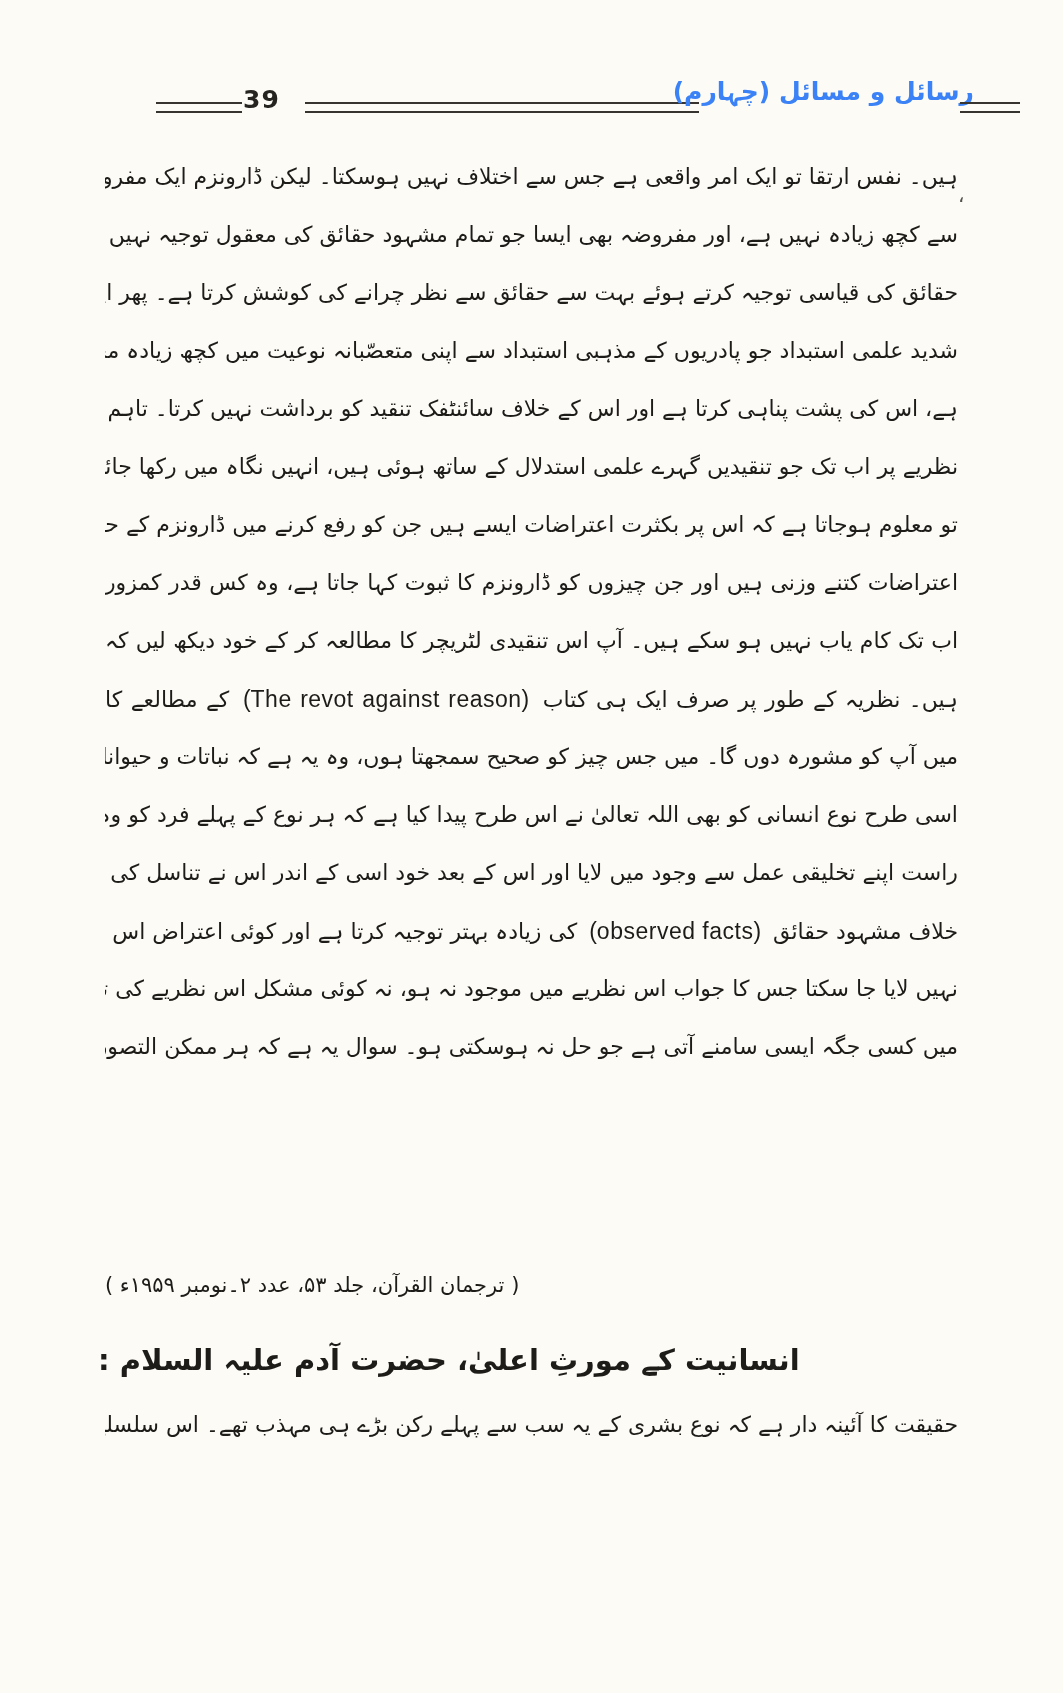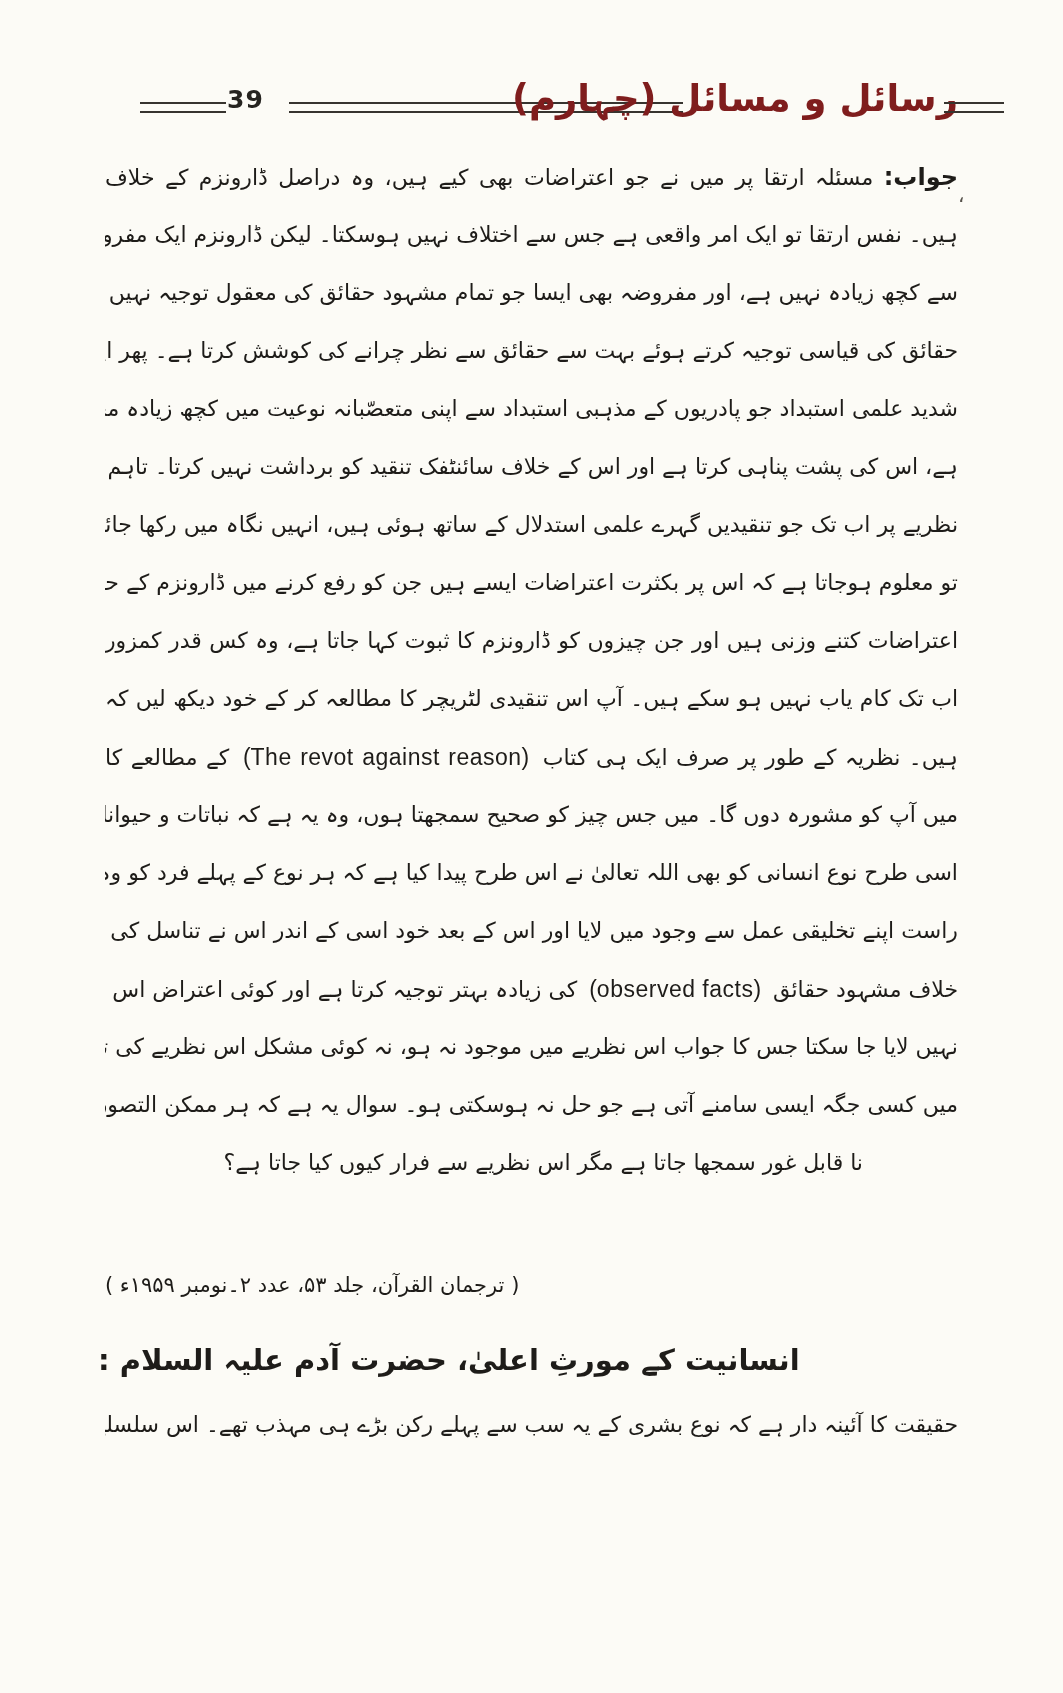--- a/index.html
+++ b/index.html
@@ -10,38 +10,38 @@
   }
   .page{
     position:relative;
     width:1063px;height:1693px;
     background:#fcfbf6;
     color:#1e1c19;
     direction:rtl;
     overflow:hidden;
   }
   
-  .header{position:absolute;top:75px;left:0;right:0;height:60px;direction:ltr;}
+  .header{position:absolute;top:75px;left:16px;right:0;height:60px;direction:ltr;}
   .rule{
     position:absolute;top:27px;height:7px;
     border-top:2px solid #37342f;
     border-bottom:2px solid #37342f;
   }
   .rule-left{left:140px;width:86px;}
   .rule-mid{left:289px;width:394px;}
   .rule-right{left:944px;width:60px;}
   .pagenum{
     position:absolute;left:227px;top:10px;
     font-size:25px;font-weight:bold;letter-spacing:1px;
     color:#262420;
   }
   .header-title{
     position:absolute;left:680px;top:2px;width:278px;
     direction:rtl;text-align:center;
-    font-size:37px;font-weight:bold;color:#7f1d1d;
+    font-size:25px;font-weight:bold;color:#3b82f6;
     white-space:nowrap;
   }
   
   .body-text{position:absolute;top:148px;left:105px;right:105px;}
   .line{
     height:58px;line-height:58px;
     font-size:22px;
     text-align:justify;text-align-last:justify;
     overflow:hidden;
     white-space:nowrap;
@@ -85,24 +85,20 @@
     <div class="rule rule-left"></div>
     <div class="pagenum">39</div>
     <div class="rule rule-mid"></div>
     <div class="header-title">رسائل و مسائل (چہارم)</div>
     <div class="rule rule-right"></div>
   </div>
 
   <span class="stray-mark">،</span>
 
   <div class="body-text">
-    <div class="line">
-      <span class="opener">جواب:</span>
-      <span>مسئلہ ارتقا پر میں نے جو اعتراضات بھی کیے ہیں، وہ دراصل ڈارونزم کے خلاف</span>
-    </div>
     <div class="line"><span>ہیں۔ نفس ارتقا تو ایک امر واقعی ہے جس سے اختلاف نہیں ہوسکتا۔ لیکن ڈارونزم ایک مفروضے</span></div>
     <div class="line"><span>سے کچھ زیادہ نہیں ہے، اور مفروضہ بھی ایسا جو تمام مشہود حقائق کی معقول توجیہ نہیں کرتا، بلکہ بعض</span></div>
     <div class="line"><span>حقائق کی قیاسی توجیہ کرتے ہوئے بہت سے حقائق سے نظر چرانے کی کوشش کرتا ہے۔ پھر ایک</span></div>
     <div class="line"><span>شدید علمی استبداد جو پادریوں کے مذہبی استبداد سے اپنی متعصّبانہ نوعیت میں کچھ زیادہ مختلف نہیں</span></div>
     <div class="line"><span>ہے، اس کی پشت پناہی کرتا ہے اور اس کے خلاف سائنٹفک تنقید کو برداشت نہیں کرتا۔ تاہم اس</span></div>
     <div class="line"><span>نظریے پر اب تک جو تنقیدیں گہرے علمی استدلال کے ساتھ ہوئی ہیں، انہیں نگاہ میں رکھا جائے</span></div>
     <div class="line"><span>تو معلوم ہوجاتا ہے کہ اس پر بکثرت اعتراضات ایسے ہیں جن کو رفع کرنے میں ڈارونزم کے حامی</span></div>
     <div class="line"><span>اعتراضات کتنے وزنی ہیں اور جن چیزوں کو ڈارونزم کا ثبوت کہا جاتا ہے، وہ کس قدر کمزور</span></div>
     <div class="line"><span>اب تک کام یاب نہیں ہو سکے ہیں۔ آپ اس تنقیدی لٹریچر کا مطالعہ کر کے خود دیکھ لیں کہ</span></div>
     <div class="line">
@@ -113,21 +109,20 @@
     <div class="line"><span>میں آپ کو مشورہ دوں گا۔ میں جس چیز کو صحیح سمجھتا ہوں، وہ یہ ہے کہ نباتات و حیوانات کی ہر نوع اور</span></div>
     <div class="line"><span>اسی طرح نوع انسانی کو بھی اللہ تعالیٰ نے اس طرح پیدا کیا ہے کہ ہر نوع کے پہلے فرد کو وہ براہِ</span></div>
     <div class="line"><span>راست اپنے تخلیقی عمل سے وجود میں لایا اور اس کے بعد خود اسی کے اندر اس نے تناسل کی طاقت</span></div>
     <div class="line">
       <span>خلاف مشہود حقائق</span>
       <span class="en">(observed facts)</span>
       <span>کی زیادہ بہتر توجیہ کرتا ہے اور کوئی اعتراض اس پر ایسا</span>
     </div>
     <div class="line"><span>نہیں لایا جا سکتا جس کا جواب اس نظریے میں موجود نہ ہو، نہ کوئی مشکل اس نظریے کی تفصیلات</span></div>
     <div class="line"><span>میں کسی جگہ ایسی سامنے آتی ہے جو حل نہ ہوسکتی ہو۔ سوال یہ ہے کہ ہر ممکن التصور مفروضے کو تو</span></div>
-    <div class="line last-line"><span>نا قابل غور سمجھا جاتا ہے مگر اس نظریے سے فرار کیوں کیا جاتا ہے؟</span></div>
   </div>
 
   <div class="citation">( ترجمان القرآن، جلد ۵۳، عدد ۲۔نومبر ۱۹۵۹ء )</div>
 
   <div class="section-heading">انسانیت کے مورثِ اعلیٰ، حضرت آدم علیہ السلام :</div>
 
   <div class="question-block">
     <div class="line"><span>حقیقت کا آئینہ دار ہے کہ نوع بشری کے یہ سب سے پہلے رکن بڑے ہی مہذب تھے۔ اس سلسلے</span></div>
   </div>
 

